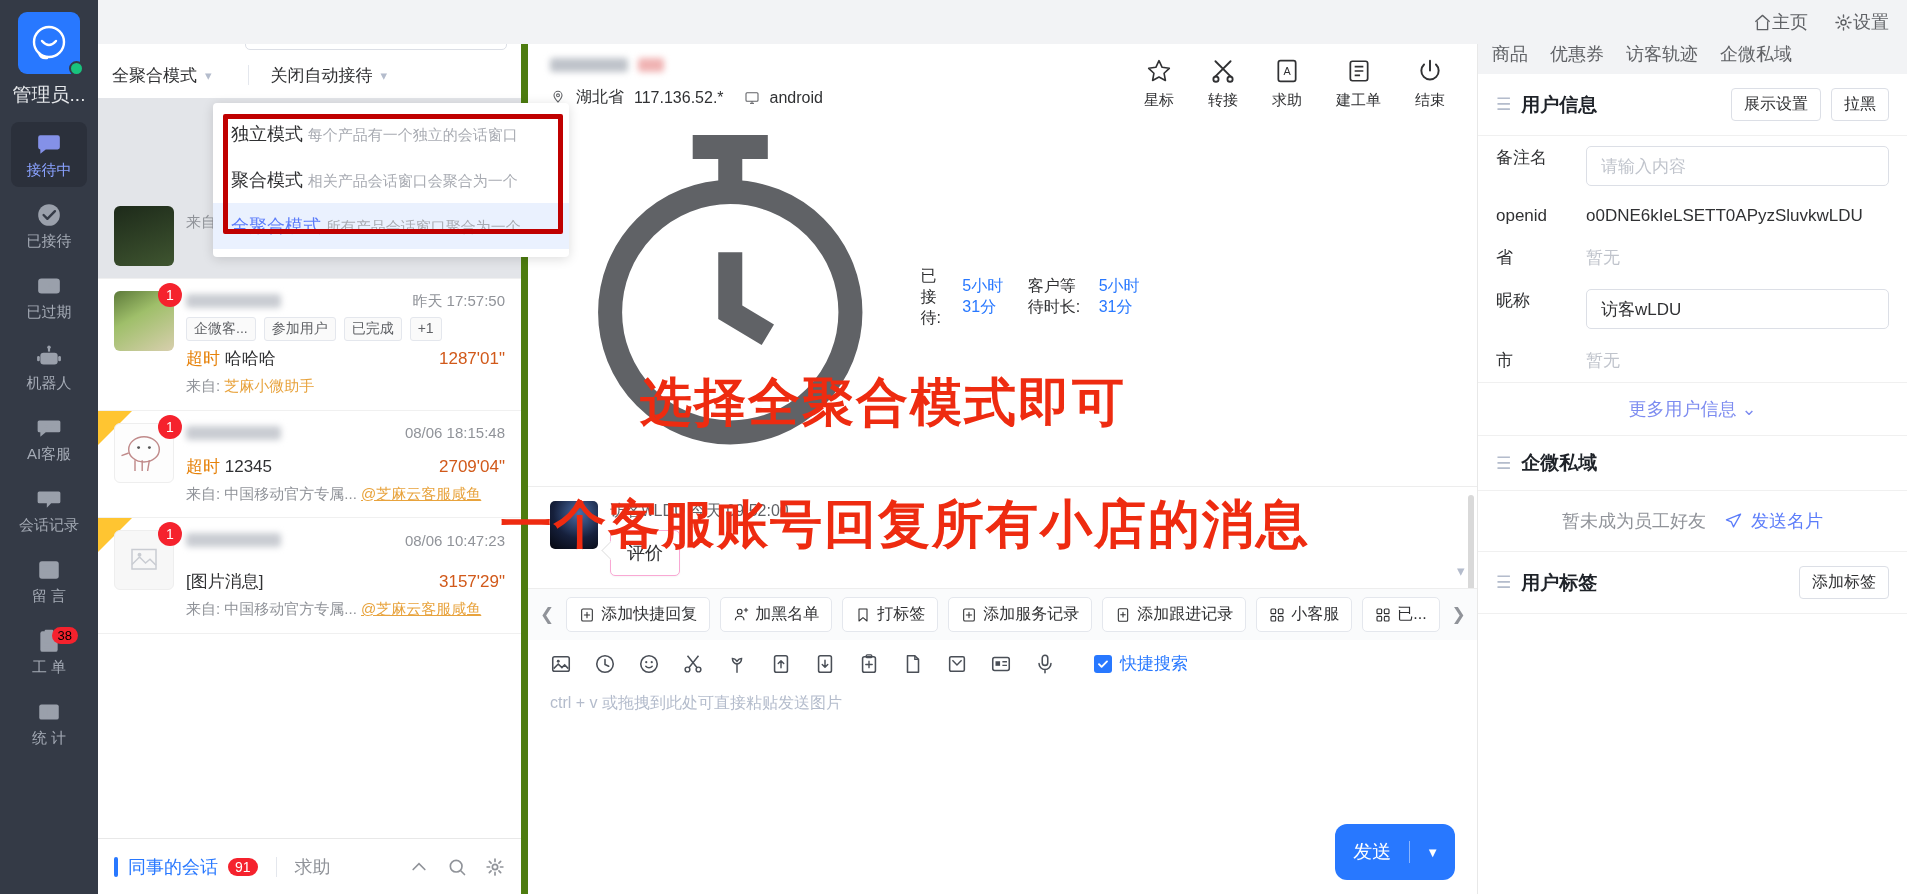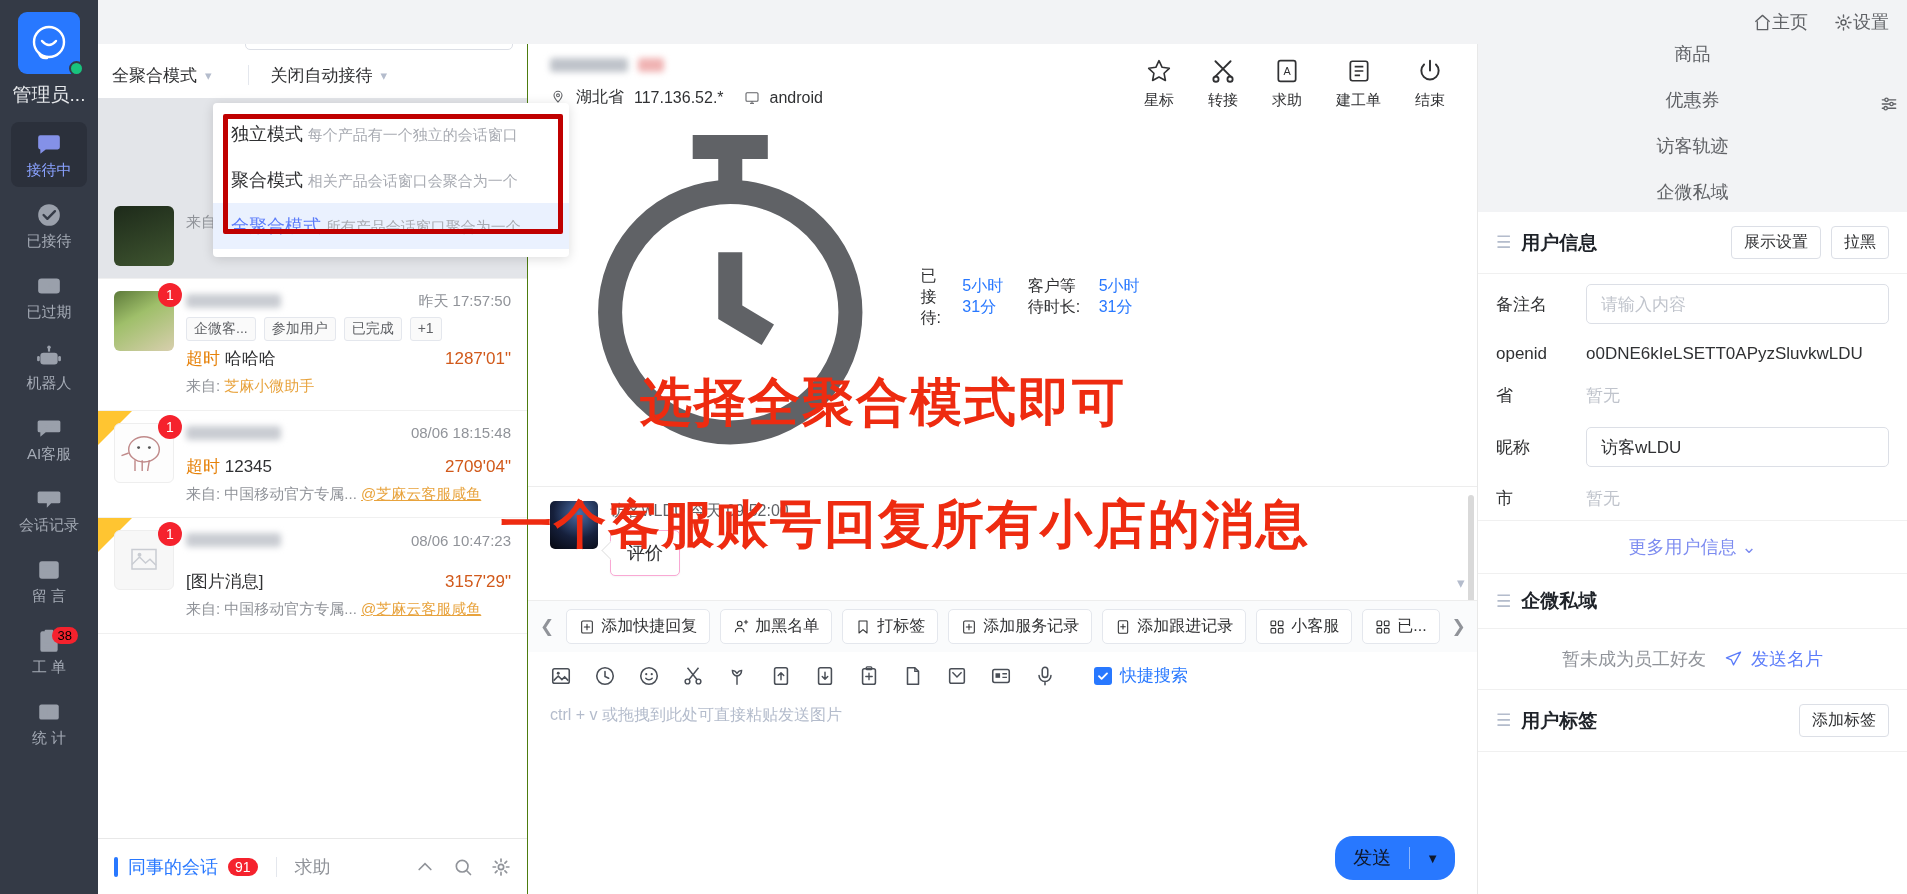--- a/index.html
+++ b/index.html
@@ -43,21 +43,21 @@
   .rail-item.active { background: #2b303b; color: #8aa2ff; }
   .rail-item.active .ic path, .rail-item.active .ic circle, .rail-item.active .ic rect { fill: #8491e8; }
   .rail-item .ic path, .rail-item .ic circle, .rail-item .ic rect { fill: #9aa0ab; }
   .rail-badge {
     position: absolute; top: 2px; right: 9px; background: #f5222d; color: #000000;
     border-radius: 10px; font-size: 13px; line-height: 17px; padding: 0 6px; min-width: 20px;  margin-top: 6px;
   }
 
   
   .listcol { width: 430px; flex: 0 0 430px; background: #fff; display: flex; flex-direction: column;
-             border-right: 1px solid #4d7c0f; position: relative; }
+             border-right: 7px solid #4d7c0f; position: relative; }
   .list-top { padding: 10px 14px 0 14px; background: #fff; }
   .list-top-row1 { display: flex; align-items: center; gap: 10px; height: 42px; }
   .mode-label { font-size: 17px; color: #303133; white-space: nowrap; }
   .red-pill { background: #f5222d; color: #fff; font-size: 14px; border-radius: 4px; padding: 1px 6px; }
   .app-select {
     flex: 1; height: 38px; border: 1px solid #dcdfe6; border-radius: 5px;
     display: flex; align-items: center; justify-content: space-between;
     padding: 0 12px; font-size: 17px; color: #303133; cursor: pointer; background: #fff;
   }
   .chev { color: #b4bccc; font-size: 13px; }
@@ -217,22 +217,22 @@
   .qs-check { display: flex; align-items: center; gap: 8px; margin-left: 16px; cursor: pointer; }
   .qs-box { width: 18px; height: 18px; border-radius: 3px; background: #2878ff; display:flex; align-items:center; justify-content:center; }
   .qs-box svg { width: 12px; height: 12px; }
   .qs-label { color: #2878ff; font-size: 17px; }
 
   .composer { background: #fff; padding: 4px 22px 0 22px; flex: 0 0 auto; }
   .composer-hint { color: #b4bccc; font-size: 16px; padding: 6px 0; }
   .composer-area { height: 104px; }
   .send-row { display: flex; justify-content: flex-end; align-items: center; padding: 0 22px 14px 22px; background:#fff; }
   .send-btn {
-    display: flex; align-items: center; background: #2878ff; color: #0f172a; border-radius: 18px;
-    height: 44px; cursor: pointer; overflow: hidden;
+    display: flex; align-items: center; background: #2878ff; color: #ffffff; border-radius: 12px;
+    height: 56px; cursor: pointer; overflow: hidden;
   }
   .send-btn .lbl { padding: 0 18px; font-size: 19px; }
   .send-btn .divider { width: 1px; height: 22px; background: rgba(255,255,255,.45); }
   .send-btn .caret { padding: 0 16px; font-size: 13px; }
 
   
   .rightcol { width: 430px; flex: 0 0 430px; background: #fff; border-left: 1px solid #e8e8e8;
               display: flex; flex-direction: column; position: relative; }
   .rp-tabs { background: #f2f3f5; position: relative; }
   .rp-tabrow { display: flex; align-items: center; gap: 22px; padding: 8px 14px; font-size: 18px; color: #606266;
@@ -243,21 +243,21 @@
   .rp-filter svg { width: 20px; height: 20px; }
   .rp-scroll { flex: 1; overflow: hidden; }
   .rp-section-head {
     display: flex; align-items: center; gap: 10px; padding: 14px 18px; border-bottom: 1px solid #f0f0f0;
   }
   .rp-grip { color: #b4bccc; font-size: 17px; letter-spacing: 0; }
   .rp-sec-title { font-weight: bold; font-size: 19px; color: #1f2329; }
   .rp-head-btns { margin-left: auto; display: flex; gap: 10px; }
   .rp-btn { border: 1px solid #dcdfe6; background: #fff; border-radius: 4px; padding: 5px 12px;
             font-size: 16px; color: #303133; cursor: pointer; white-space: nowrap; }
-  .field { display: flex; align-items: center; padding: 10px 18px; gap: 10px; }
+  .field { display: flex; align-items: flex-start; padding: 10px 18px; gap: 10px; }
   .field-label { width: 80px; flex: 0 0 80px; font-size: 17px; color: #303133; }
   .field-input {
     flex: 1; height: 40px; border: 1px solid #dcdfe6; border-radius: 5px; display: flex; align-items: center;
     padding: 0 14px; font-size: 17px; color: #303133; background: #fff;
   }
   .field-input.ph { color: #c0c4cc; }
   .field-value { flex: 1; font-size: 17px; color: #303133; word-break: break-all; }
   .field-value.empty { color: #c0c4cc; }
   .more-row { text-align: center; padding: 14px; border-top: 1px solid #f0f0f0; border-bottom: 1px solid #f0f0f0; }
   .more-link { color: #7d8cf0; font-size: 18px; cursor: pointer; }
@@ -822,21 +822,21 @@
   <div class="rightcol">
     <div class="rp-tabs">
       <div class="rp-tabrow">
         <span class="t active">资料</span>
         <span class="t">测试</span>
         <span class="t">小客服</span>
         <span class="t">工单</span>
         <span class="t">快捷回复</span>
         <span class="t">订单数据</span>
       </div>
-      <div class="rp-tabrow" style="padding-top:2px;flex-direction:column;">
+      <div class="rp-tabrow" style="padding-top:2px;">
         <span class="t">商品</span>
         <span class="t">优惠券</span>
         <span class="t">访客轨迹</span>
         <span class="t">企微私域</span>
       </div>
       <span class="rp-filter">
         <svg viewBox="0 0 24 24">
             <path d="M4 7h16M4 12h16M4 17h16" stroke="#606266" stroke-width="1.7" stroke-linecap="round"></path>
             <circle cx="9" cy="7" r="2" fill="#f2f3f5" stroke="#606266" stroke-width="1.6"></circle>
             <circle cx="15" cy="12" r="2" fill="#f2f3f5" stroke="#606266" stroke-width="1.6"></circle>

